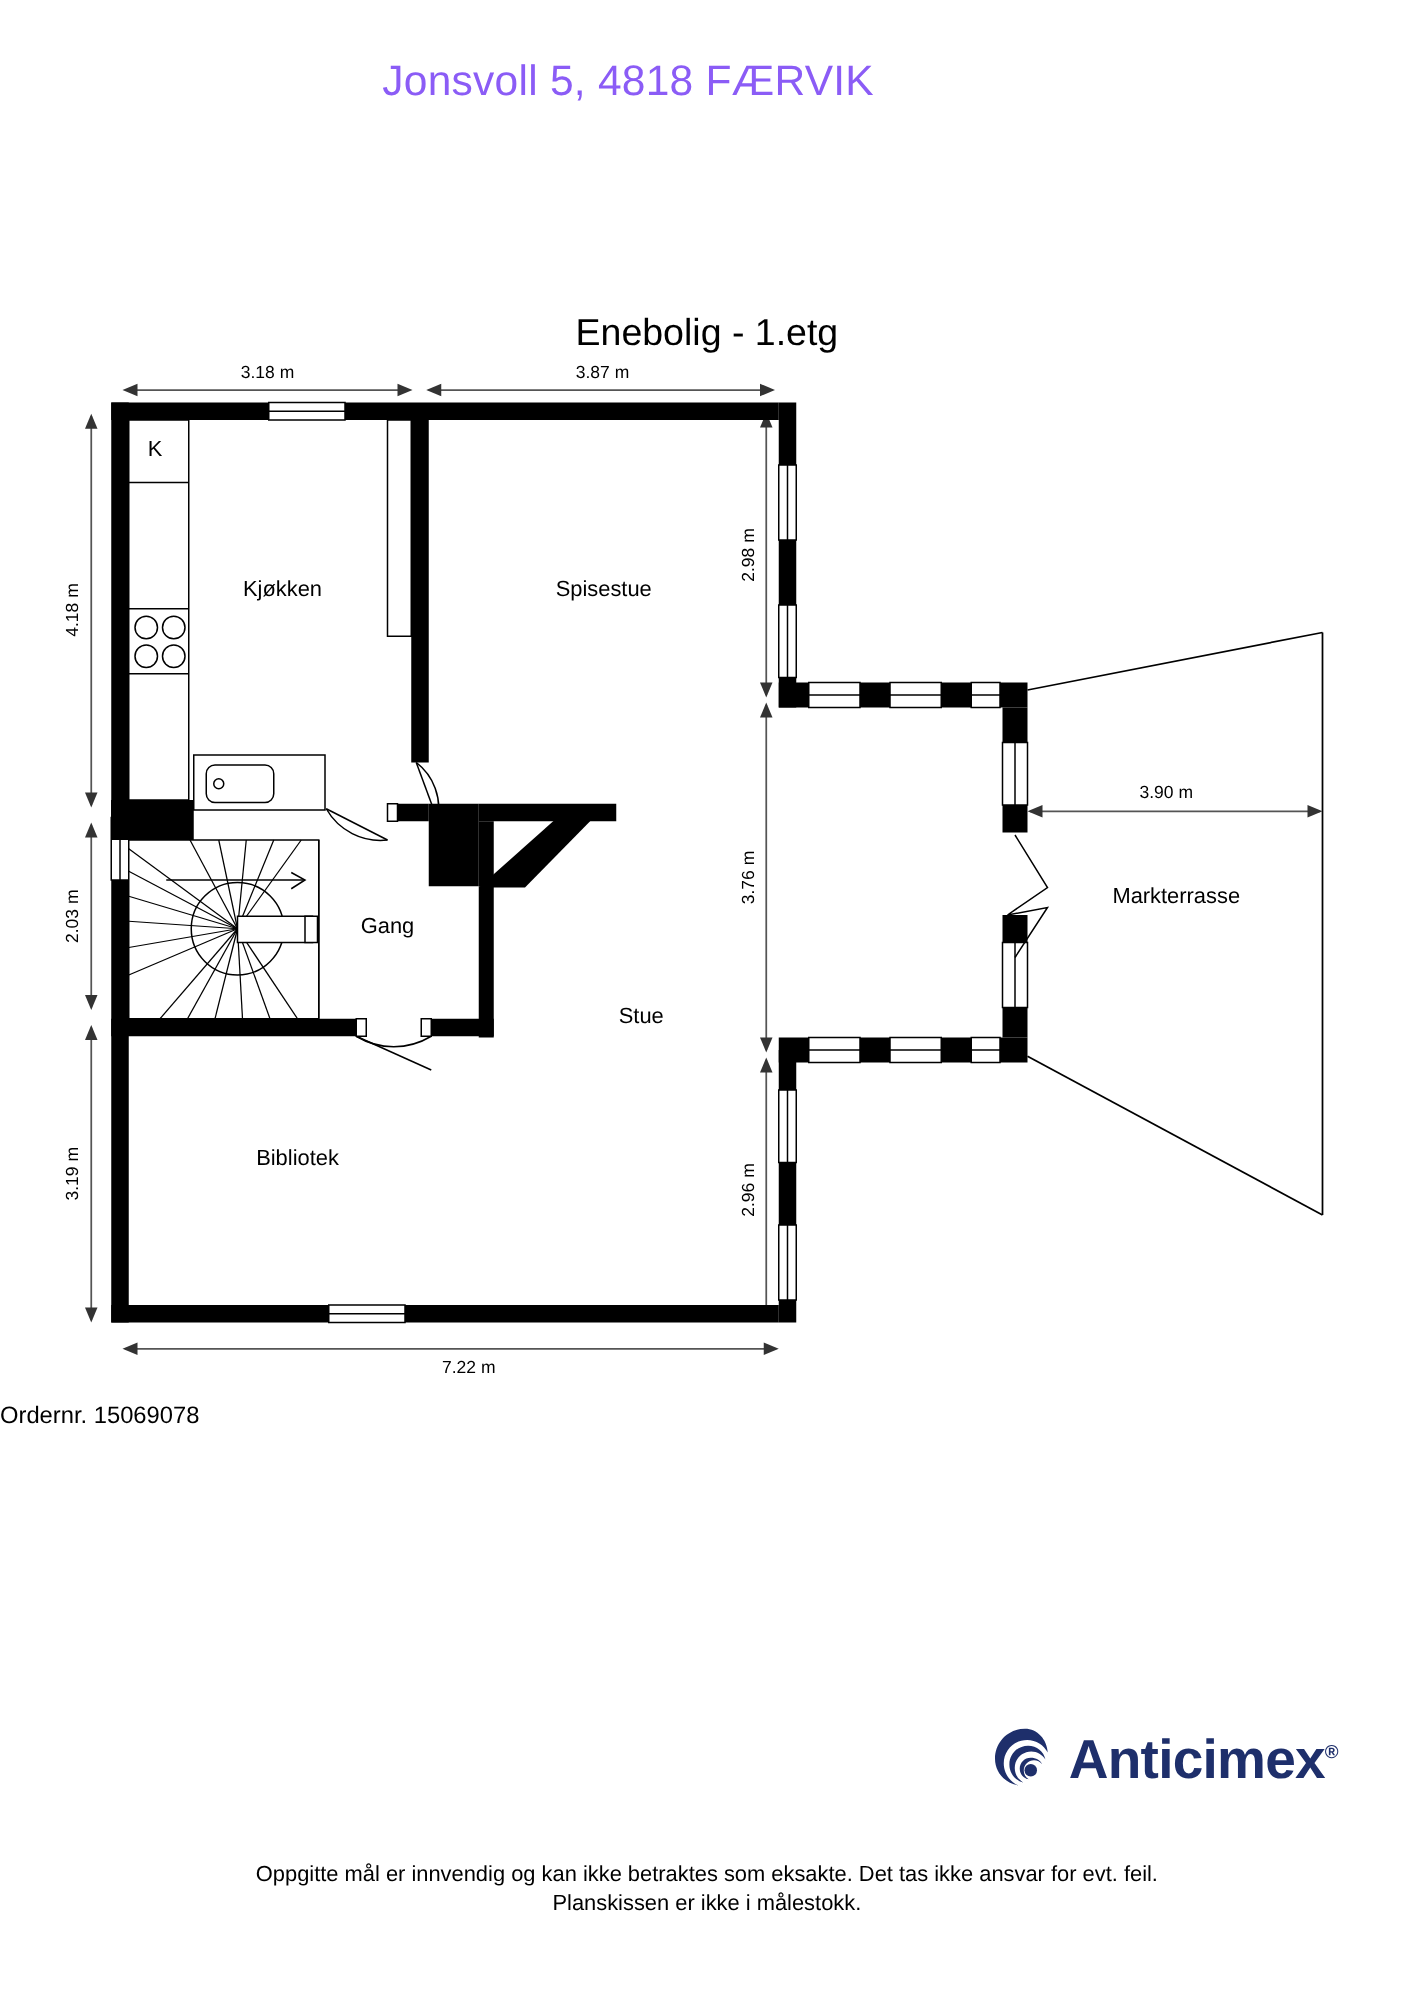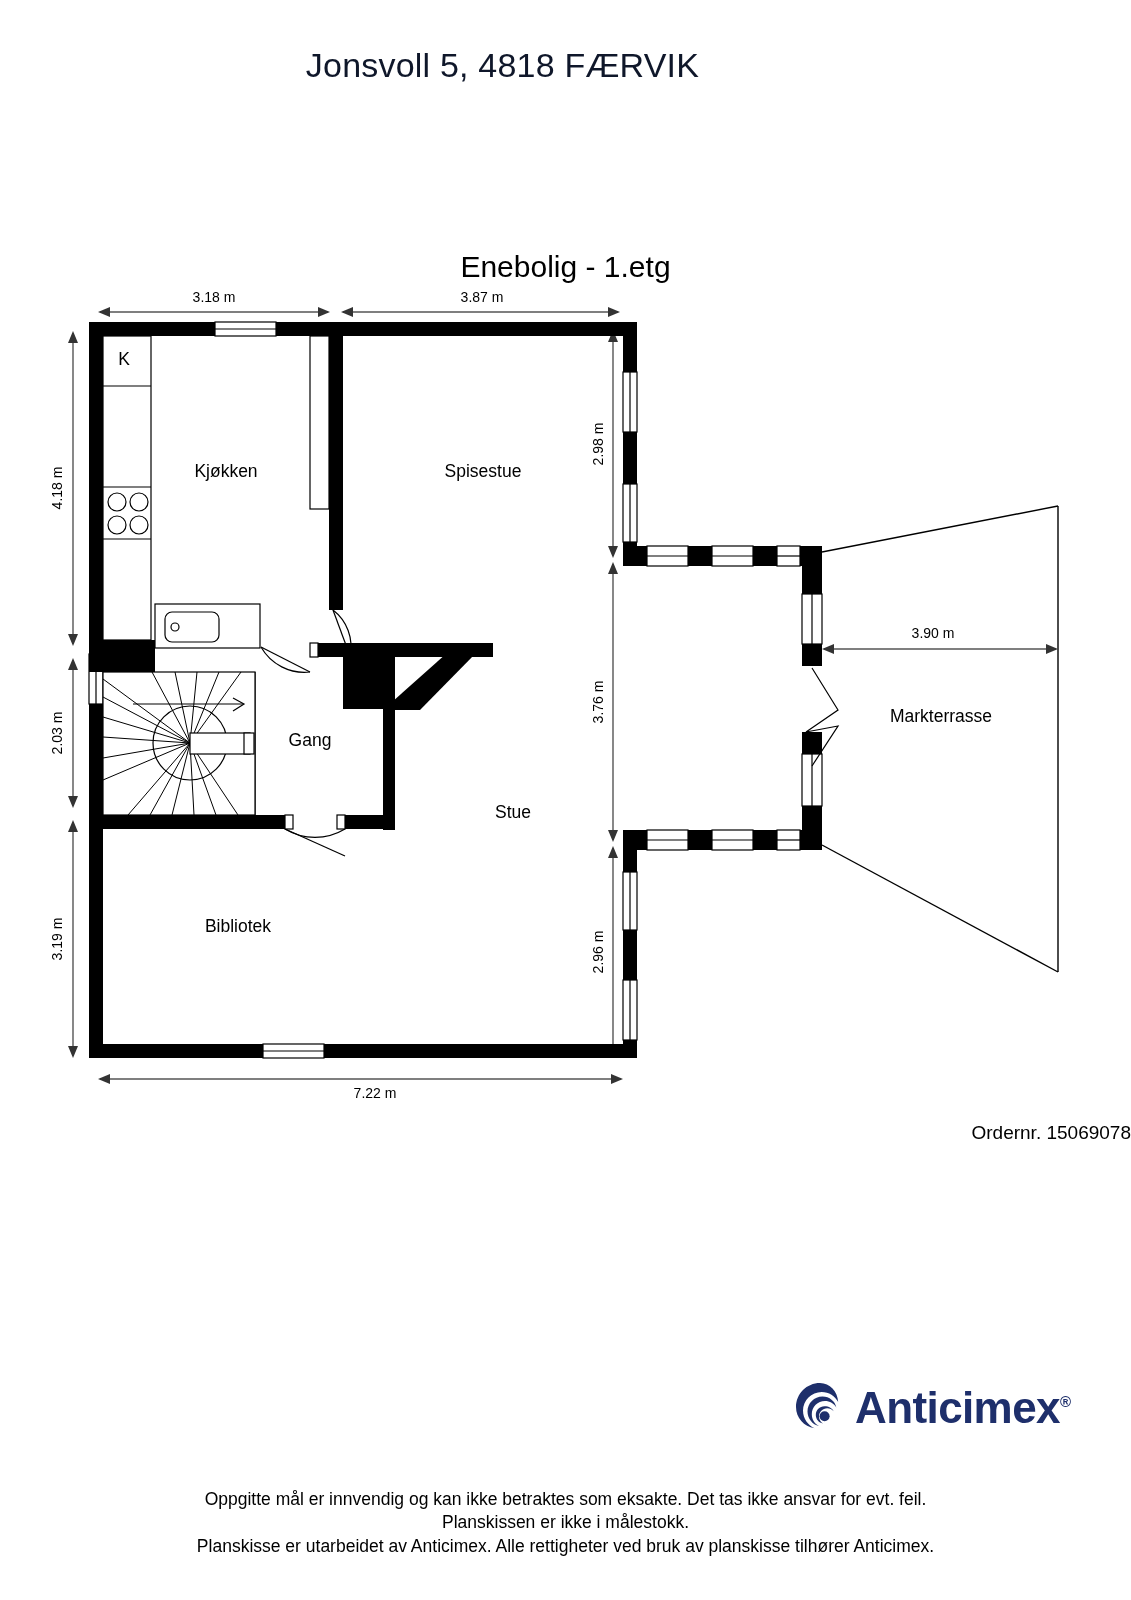--- a/index.html
+++ b/index.html
@@ -21,37 +21,37 @@
   }
   #doc-title {
     position: absolute;
     top: 46px;
     left: 0;
     width: 1005px;
     text-align: center;
     font-size: 34px;
     font-weight: 400;
     letter-spacing: 0.2px;
-    color: #0f172a;
+    color: #8b5cf6;
   }
   #plan-subtitle {
     position: absolute;
     top: 250px;
     left: 0;
     width: 1131px;
     text-align: center;
     font-size: 30px;
     font-weight: 400;
   }
   #order-no {
     position: absolute;
     top: 1122px;
     left: 0;
     width: 1131px;
-    text-align: right;
+    text-align: left;
     font-size: 19px;
   }
   #floorplan-svg {
     position: absolute;
     top: 280px;
     left: 0;
     width: 1131px;
     height: 830px;
   }
   #brand-logo {
@@ -374,16 +374,15 @@
         <path d="M29.5 26.2 C24.7 26.2 20.8 30.1 20.8 34.9 C20.8 39.2 23.9 42.7 28 43.4 C25.6 42 24 39.4 24 36.4 C24 31.9 27.7 28.2 32.2 28.2 C34.8 28.2 37.1 29.4 38.6 31.3 C37.5 28.3 33.8 26.2 29.5 26.2 Z"></path>
         <circle cx="29.6" cy="36.2" r="5"></circle>
       </g>
     </svg>
     <div class="wordmark"><span>Anticimex</span><span class="reg">®</span></div>
   </div>
 
   <div id="disclaimer">
     <div>Oppgitte mål er innvendig og kan ikke betraktes som eksakte. Det tas ikke ansvar for evt. feil.</div>
     <div>Planskissen er ikke i målestokk.</div>
-    <div>Planskisse er utarbeidet av Anticimex. Alle rettigheter ved bruk av planskisse tilhører Anticimex.</div>
   </div>
 
 </div>
 
 </body></html>

